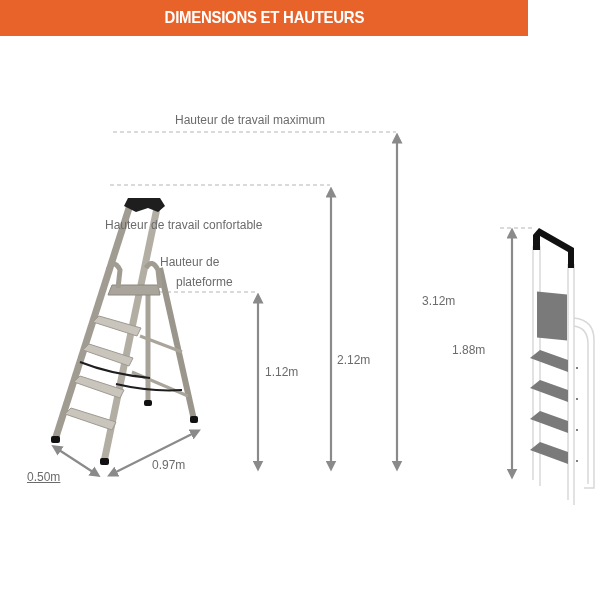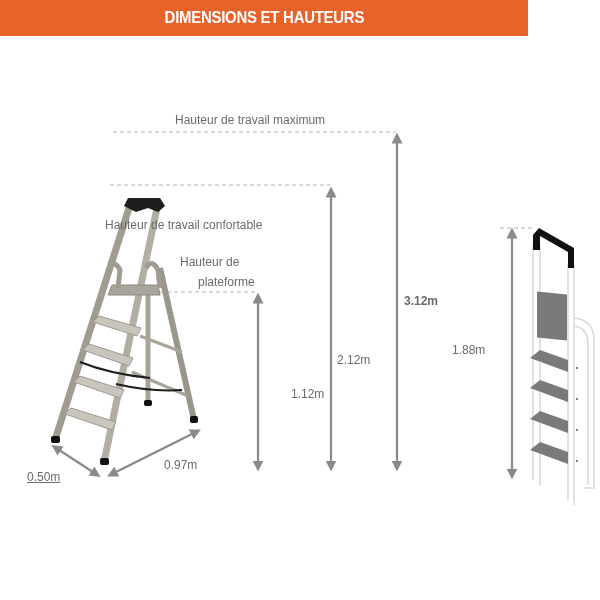--- a/index.html
+++ b/index.html
@@ -98,21 +98,21 @@
       <circle cx="577" cy="368" r="1"></circle>
         <circle cx="577" cy="399" r="1"></circle>
       <circle cx="577" cy="430" r="1"></circle>
         <circle cx="577" cy="461" r="1"></circle>
     </g>
   </g>
 </svg>
 
 <div class="label" style="left:175px; top:111px;">Hauteur de travail maximum</div>
 <div class="label" style="left:105px; top:176px;margin-top:40px;">Hauteur de travail confortable</div>
-<div class="label" style="left:180px; top:253px;">Hauteur de</div>
-<div class="label" style="left:176px; top:273px;margin-left:22px;">plateforme</div>
+<div class="label" style="left:160px; top:253px;">Hauteur de</div>
+<div class="label" style="left:176px; top:273px;">plateforme</div>
 
-<div class="label" style="left:265px; top:385px;margin-left:26px;">1.12m</div>
+<div class="label" style="left:265px; top:363px;">1.12m</div>
 <div class="label" style="left:337px; top:315px;margin-top:36px;">2.12m</div>
-<div class="label" style="left:404px; top:292px;font-weight:bold;">3.12m</div>
+<div class="label" style="left:422px; top:292px;">3.12m</div>
 <div class="label" style="left:452px; top:341px;">1.88m</div>
 <div class="label" style="left:27px; top:468px;text-decoration:underline;">0.50m</div>
-<div class="label" style="left:164px; top:456px;">0.97m</div>
+<div class="label" style="left:152px; top:456px;">0.97m</div>
 
 </body></html>

